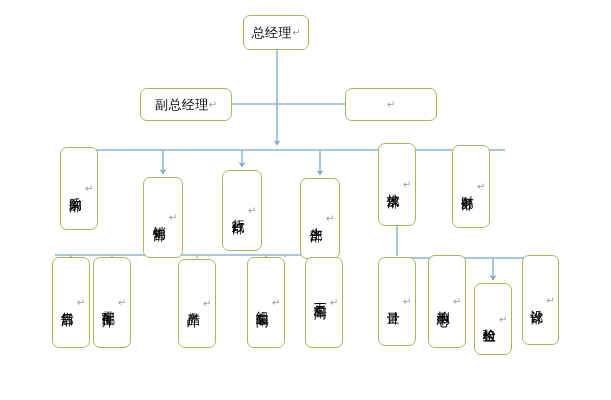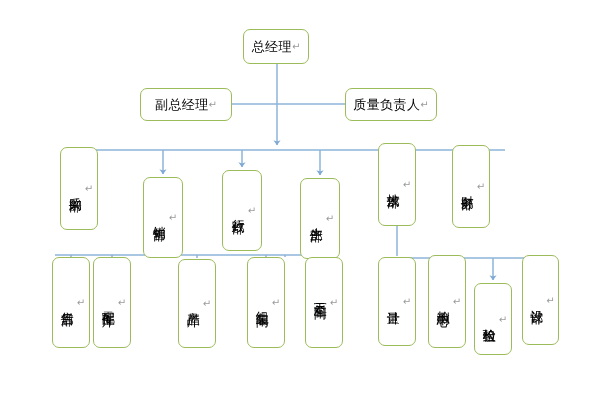--- a/index.html
+++ b/index.html
@@ -104,30 +104,29 @@
 
       <line x1="405" y1="258" x2="541" y2="258"></line>
       <line x1="447" y1="258" x2="447" y2="255"></line>
       <line x1="493" y1="258" x2="493" y2="280" marker-end="url(#arrow)"></line>
       <line x1="540" y1="258" x2="540" y2="255"></line>
 
       <line x1="505" y1="150" x2="505" y2="150"></line>
     </g>
   </svg>
 
-<div class="node horiz" style="left: 243px; top: 15px; width: 66px; height: 35px; border-color: rgb(156, 187, 90); background: rgb(255, 255, 255); color: rgb(0, 0, 0); margin-top: 14px;">
+<div class="node horiz" style="left: 243px; top: 15px; width: 66px; height: 35px; border-color: rgb(156, 187, 90); background: rgb(255, 255, 255); color: rgb(0, 0, 0);">
       <span class="lbl">总经理</span>
       <span class="pilcrow">↵</span>
     </div>
     <div class="node horiz bold" style="left: 140px; top: 88px; width: 92px; height: 33px; border-color: rgb(156, 187, 90); background: rgb(255, 255, 255); color: rgb(0, 0, 0);">
       <span class="lbl">副总经理</span>
       <span class="pilcrow">↵</span>
     </div>
     <div class="node horiz bold" style="left: 345px; top: 88px; width: 92px; height: 33px; border-color: rgb(156, 187, 90); background: rgb(255, 255, 255); color: rgb(0, 0, 0);">
-      <span class="lbl">质量负责人</span>
       <span class="pilcrow">↵</span>
     </div>
     <div class="node vert" style="left: 60px; top: 147px; width: 38px; height: 83px; border-color: rgb(156, 187, 90); background: rgb(255, 255, 255); color: rgb(0, 0, 0);">
       <span class="lbl">采购部</span>
       <span class="pilcrow">↵</span>
     </div>
     <div class="node vert" style="left: 143px; top: 177px; width: 40px; height: 81px; border-color: rgb(156, 187, 90); background: rgb(255, 255, 255); color: rgb(0, 0, 0);">
       <span class="lbl">销售部</span>
       <span class="pilcrow">↵</span>
     </div>

